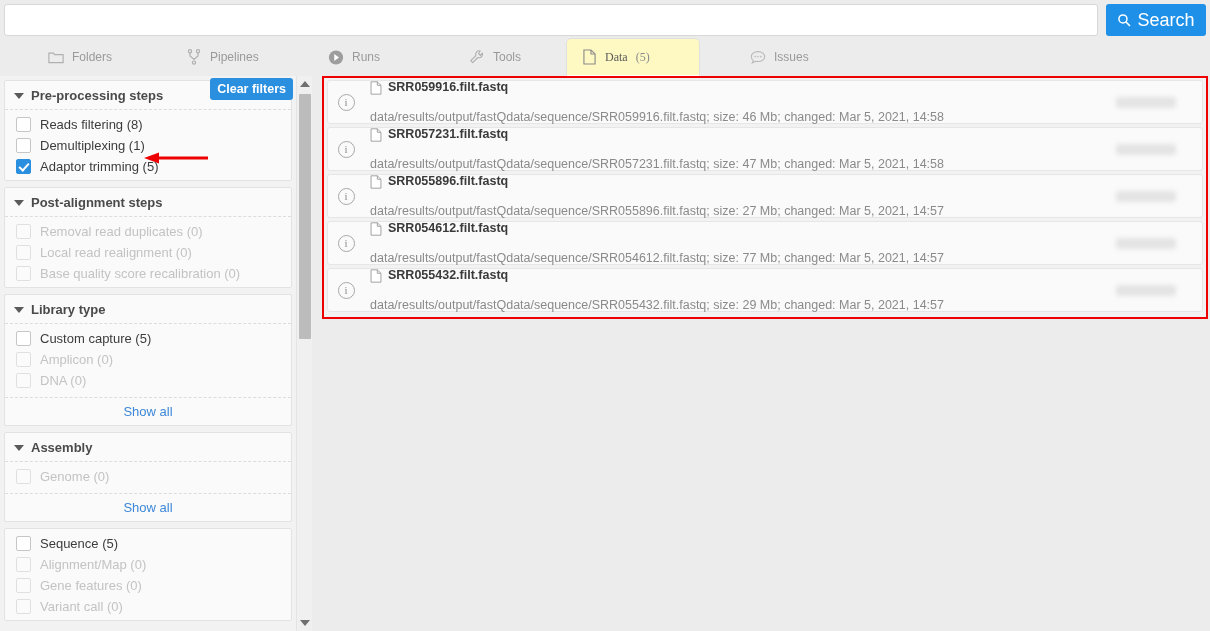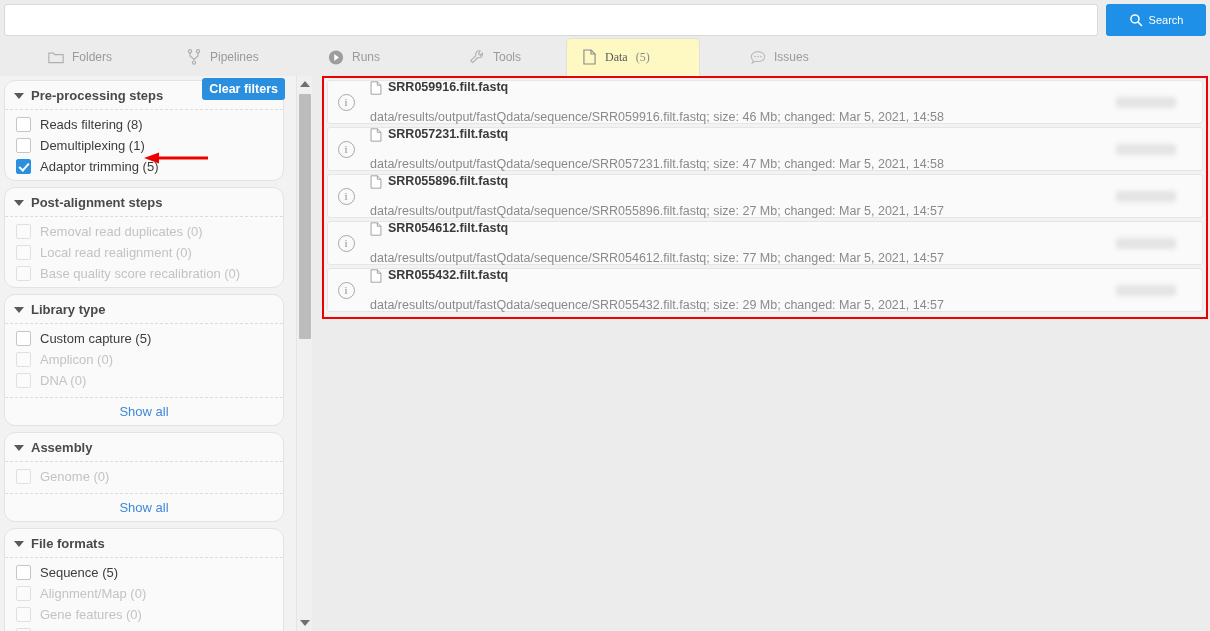--- a/index.html
+++ b/index.html
@@ -18,21 +18,21 @@
   }
   #search-input {
     position: absolute; left: 4px; top: 4px; width: 1094px; height: 32px;
     background: #ffffff; border: 1px solid #d8d8d8; border-radius: 3px;
     font-family: "Liberation Sans", sans-serif; font-size: 13px; color: #444;
     padding: 0 10px; outline: none;
   }
   #search-button {
     position: absolute; left: 1106px; top: 4px; width: 100px; height: 32px;
     background: #1e90e8; border: none; border-radius: 3px;
-    color: #ffffff; font-family: "Liberation Sans", sans-serif; font-size: 11px;
+    color: #ffffff; font-family: "Liberation Sans", sans-serif; font-size: 18px;
     display: flex; align-items: center; justify-content: center; gap: 6px;
     cursor: pointer;
   }
 
   
   #tabsbar {
     position: absolute; left: 0; top: 38px; width: 1210px; height: 38px;
     background: #ececec;
   }
   .tab {
@@ -67,22 +67,22 @@
   #vt-divider {
     position: absolute; left: 988px; top: 42px; width: 1px; height: 28px; background: #dcdcdc;
   }
 
   
   #sidebar {
     position: absolute; left: 0; top: 76px; width: 296px; height: 555px;
     background: #f2f2f2; overflow: hidden;
   }
   .facet {
-    background: #fafafa; border: 1px solid #e3e3e3; border-radius: 11px;
-    margin: 4px 12px 6px 4px; position: relative;
+    background: #fafafa; border: 1px solid #e3e3e3; border-radius: 2px;
+    margin: 4px 4px 6px 4px; position: relative;
   }
   .facet-head {
     display: flex; align-items: center; gap: 7px;
     padding: 7px 8px 6px 9px; font-size: 13px; font-weight: bold; color: #4a4a4a;
     border-bottom: 1px dashed #dcdcdc;
   }
   .caret {
     width: 0; height: 0; border-left: 5px solid transparent; border-right: 5px solid transparent;
     border-top: 6px solid #5a5a5a;
   }
@@ -361,24 +361,20 @@
         </div>
         <div class="facet-body">
           <div class="frow disabled">
             <span class="cbox"></span>
             <span>Genome (0)</span>
           </div>
         </div>
         <div class="showall">Show all</div>
       </div>
       <div class="facet">
-        <div class="facet-head">
-          <span class="caret"></span>
-          <span>File formats</span>
-        </div>
         <div class="facet-body">
           <div class="frow">
             <span class="cbox"></span>
             <span>Sequence (5)</span>
           </div>
           <div class="frow disabled">
             <span class="cbox"></span>
             <span>Alignment/Map (0)</span>
           </div>
           <div class="frow disabled">

